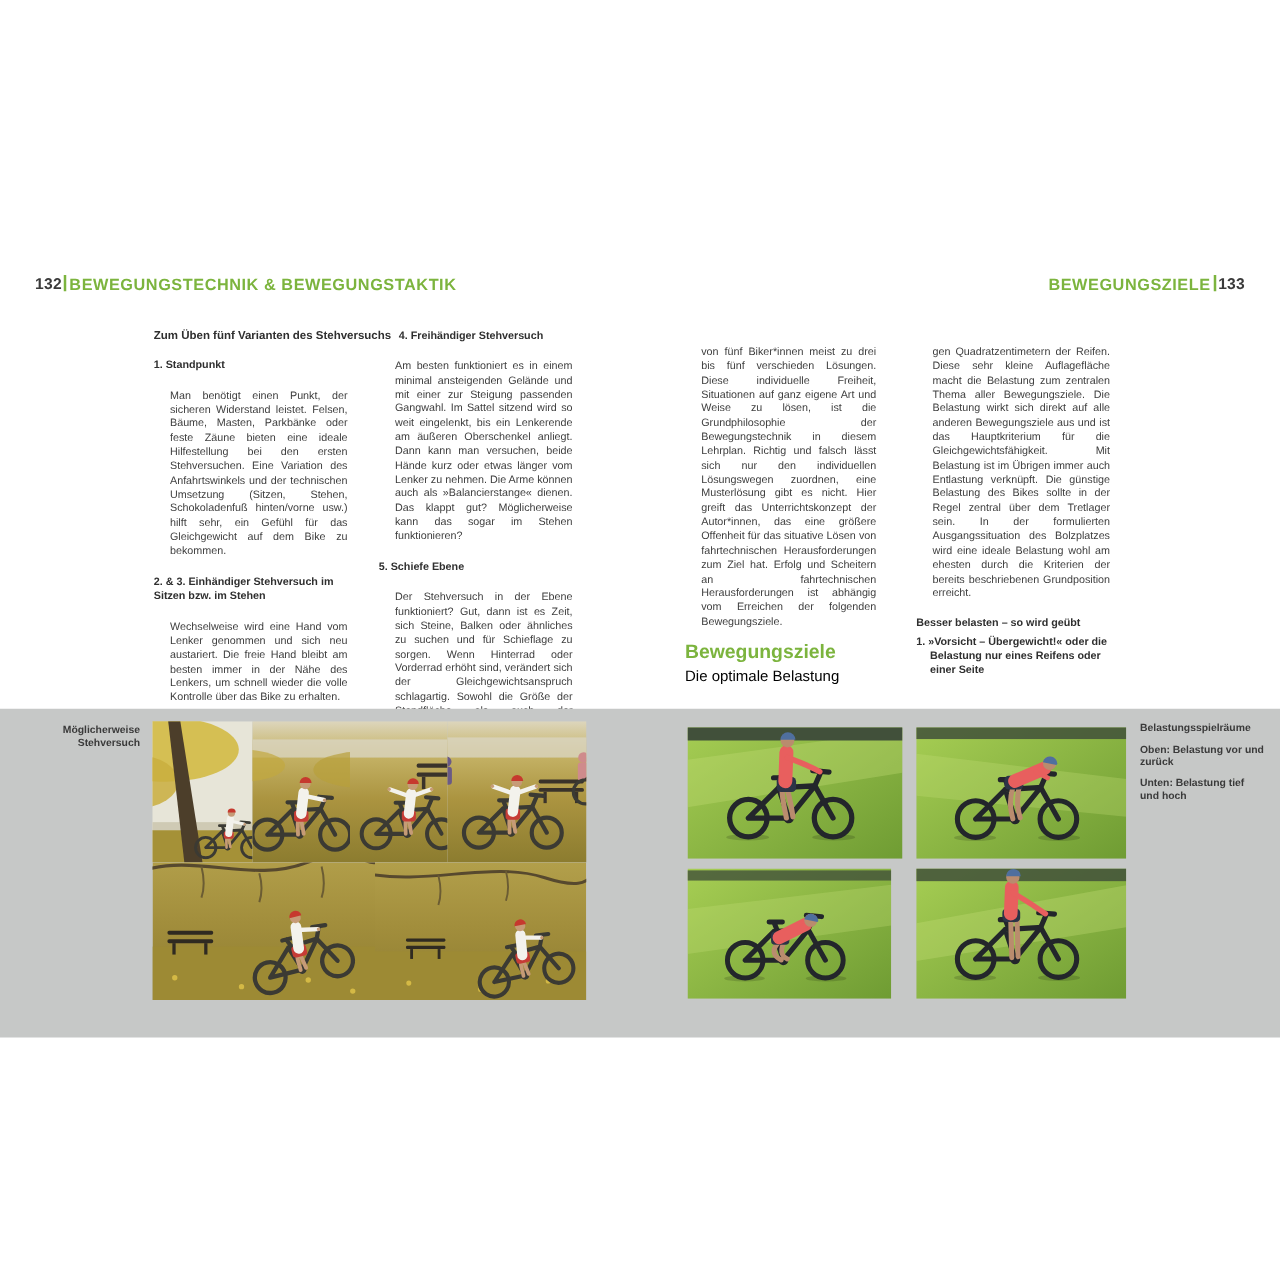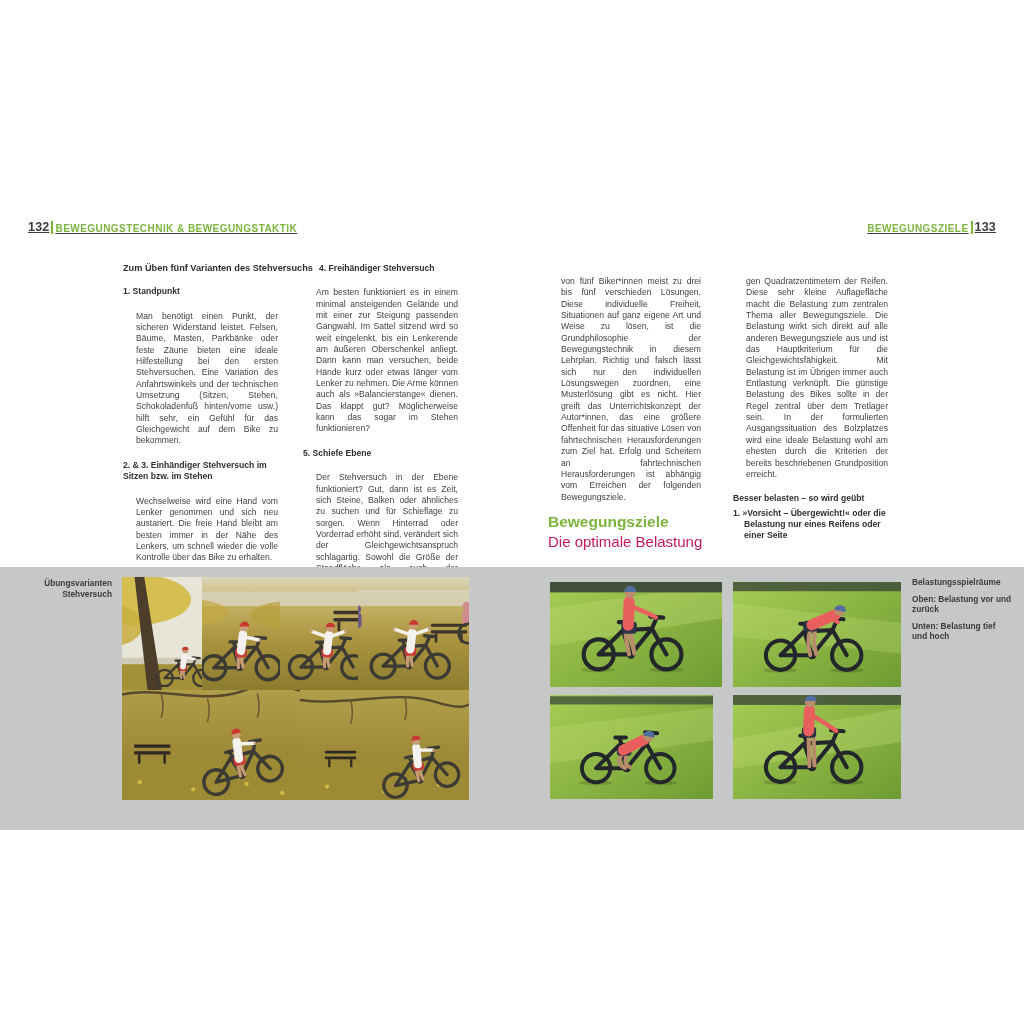--- a/index.html
+++ b/index.html
@@ -1,37 +1,37 @@
 <!DOCTYPE html>
 <html><head>
 <meta charset="utf-8">
 <style>
   html,body{margin:0;padding:0;background:#ffffff;}
   .page{position:relative;width:1024px;height:1024px;background:#ffffff;overflow:hidden;
         font-family:"Liberation Sans","DejaVu Sans",sans-serif;color:#3e3e3e;}
   
-  .runhead{position:absolute;top:220px;display:flex;align-items:flex-end;gap:2px;text-decoration:underline;}
+  .runhead{position:absolute;top:220px;display:flex;align-items:flex-start;gap:2px;}
   .runhead .pagenum{font-size:12.5px;font-weight:bold;color:#3a3a3a;letter-spacing:.2px;}
   .runhead .bar{width:2px;height:13px;background:#7cb43e;}
-  .runhead .rh-title{font-size:10px;font-weight:bold;color:#7cb43e;letter-spacing:.45px;}
+  .runhead .rh-title{font-size:13px;font-weight:bold;color:#7cb43e;letter-spacing:.45px;}
   #runhead-left{left:28px;}
   #runhead-right{right:28px;}
   
   .col{position:absolute;top:263px;width:168px;font-size:8.6px;line-height:11.35px;text-align:justify;}
   #col1{left:123px;}
   #col2{left:303px;}
   #col3{left:548px;width:166px;}
   #col4{left:733px;}
   .colhead{font-size:9.2px;font-weight:bold;color:#2f2f2f;white-space:nowrap;margin:0 0 12px 0;text-align:left;}
   .itemtitle{font-weight:bold;color:#2f2f2f;margin-top:3px;text-align:left;}
   .itemtitle.first{margin-top:0;margin-left:16px;}
   .hang{padding-left:11px;text-indent:-11px;}
   .para{margin:13px;}
   .section-head{font-size:15.5px;font-weight:bold;color:#7cb43e;margin-top:13px;text-align:left;}
-  .section-sub{font-size:15px;color:#be185d;margin-top:9px;text-align:left;}
+  .section-sub{font-size:12px;color:#000000;margin-top:9px;text-align:left;}
   .after-sub{margin-top:11px;}
   
   .band{position:absolute;left:0;top:567px;width:1024px;height:263px;background:#c6c8c7;}
   .caption{position:absolute;font-size:8.3px;line-height:10.6px;font-weight:bold;color:#3a3a3a;}
   #caption-left{left:28px;top:578px;width:84px;text-align:right;}
   #caption-right{left:912px;top:577px;width:100px;text-align:left;}
   #caption-right .cap-line{margin-top:6px;}
   
   .photo{position:absolute;display:block;}
   svg{display:block;}
@@ -76,21 +76,21 @@
 
   <div class="col" id="col4">
     <p class="para">gen Quadratzentimetern der Reifen. Diese sehr kleine Auflagefläche macht die Belastung zum zentralen Thema aller Bewegungsziele. Die Belastung wirkt sich direkt auf alle anderen Bewegungsziele aus und ist das Hauptkriterium für die Gleichgewichtsfähigkeit. Mit Belastung ist im Übrigen immer auch Entlastung verknüpft. Die günstige Belastung des Bikes sollte in der Regel zentral über dem Tretlager sein. In der formulierten Ausgangssituation des Bolzplatzes wird eine ideale Belastung wohl am ehesten durch die Kriterien der bereits beschriebenen Grundposition erreicht.</p>
     <div class="itemtitle">Besser belasten – so wird geübt</div>
     <div class="itemtitle hang">1.  »Vorsicht – Übergewicht!« oder die Belastung nur eines Reifens oder einer Seite</div>
   </div>
 
   <div class="band"></div>
 
   <div class="caption" id="caption-left">
-    <div>Übungsvarianten</div>
+    <div>Möglicherweise</div>
     <div>Stehversuch</div>
   </div>
   <div class="caption" id="caption-right">
     <div>Belastungsspielräume</div>
     <div class="cap-line">Oben: Belastung vor und zurück</div>
     <div class="cap-line">Unten: Belastung tief und hoch</div>
   </div>
 
   <svg width="0" height="0" style="position:absolute" aria-hidden="true">
     <defs>

